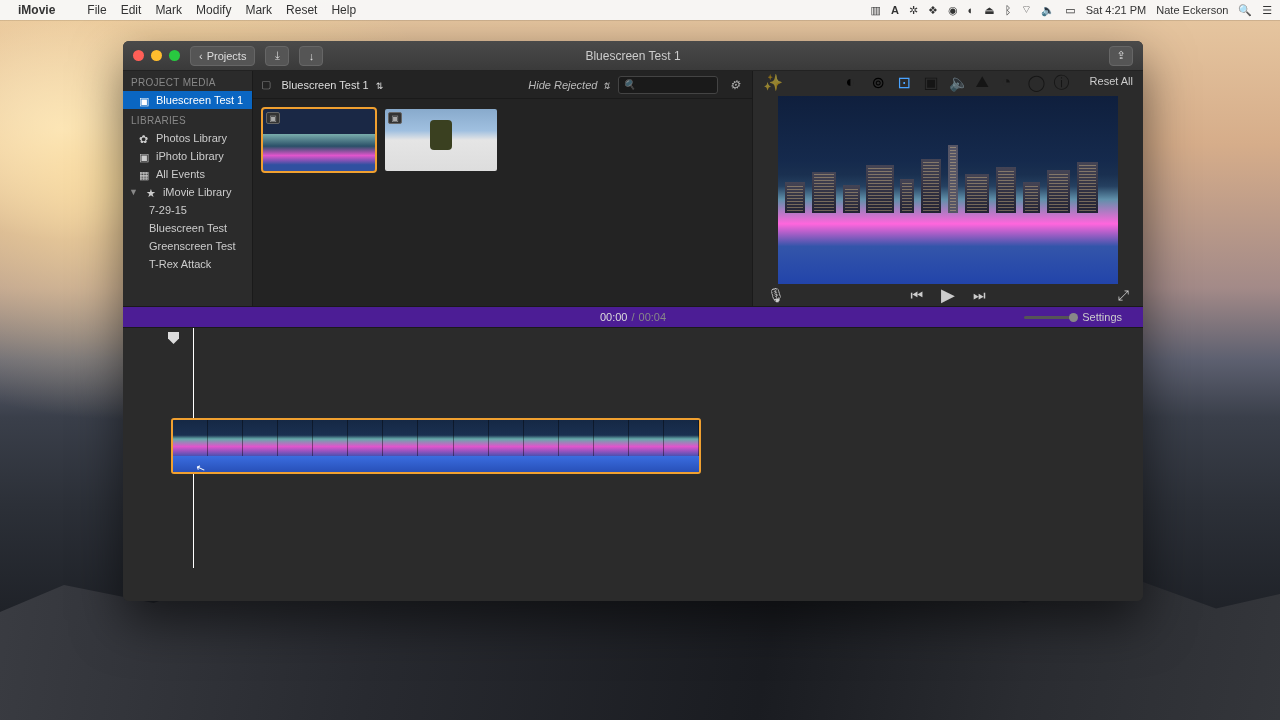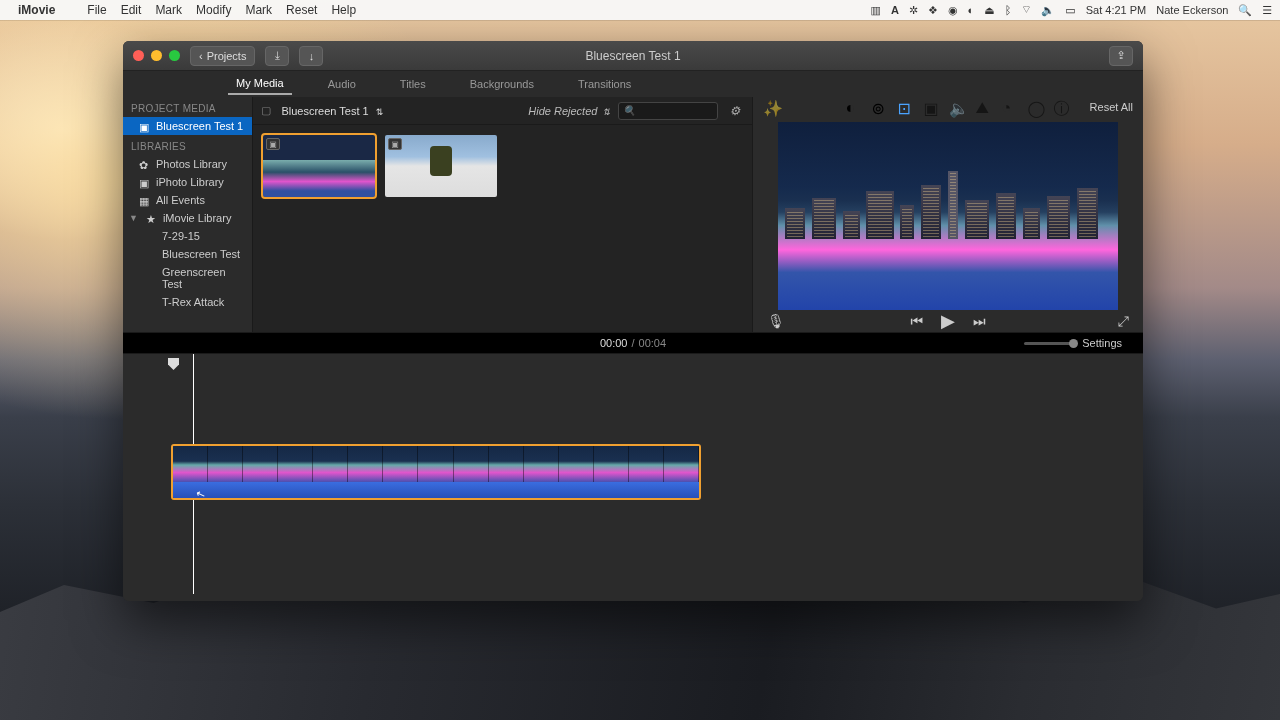--- a/index.html
+++ b/index.html
@@ -33,21 +33,21 @@
 
 .tabs-row{height:26px;background:#2b2b2b;display:flex;align-items:center;padding-left:105px;gap:28px;}
 .tab{color:#999;font-size:11px;padding:4px 8px;cursor:default;}
 .tab.active{color:#fff;border-bottom:2px solid #aaa;}
 
 .main-row{display:flex;height:235px;}
 .sidebar{width:130px;background:#2b2b2b;border-right:1px solid #1a1a1a;font-size:11px;color:#ccc;overflow:hidden;}
 .side-header{color:#888;font-size:10px;padding:6px 8px 3px;letter-spacing:.3px;}
 .side-item{padding:3px 8px 3px 16px;display:flex;align-items:center;gap:6px;cursor:default;}
 .side-item.selected{background:#0a66c2;color:#fff;}
-.side-item.lib-item{padding-left:39px;}
+.side-item.lib-item{padding-left:26px;}
 .side-icon{width:11px;height:11px;display:inline-block;}
 .tri{font-size:9px;color:#888;margin-right:2px;}
 
 .media-area{flex:1;background:#232323;border-right:1px solid #1a1a1a;display:flex;flex-direction:column;}
 .media-toolbar{height:28px;border-bottom:1px solid #1a1a1a;display:flex;align-items:center;padding:0 8px;gap:10px;font-size:11px;color:#bbb;}
 .mt-name{color:#ddd;}
 .mt-filter{margin-left:auto;display:flex;align-items:center;gap:8px;font-style:italic;}
 .mt-search{width:100px;height:18px;background:#1a1a1a;border:1px solid #444;border-radius:3px;display:flex;align-items:center;padding:0 4px;}
 .gear-btn{width:18px;height:18px;display:flex;align-items:center;justify-content:center;}
 .thumbs{padding:10px;display:flex;gap:10px;}
@@ -79,21 +79,21 @@
 .b9{left:64%;width:6%;height:80%;}
 .b10{left:72%;width:5%;height:55%;}
 .b11{left:79%;width:7%;height:75%;}
 .b12{left:88%;width:6%;height:90%;}
 .bld::after{content:"";position:absolute;inset:2px;background:repeating-linear-gradient(0deg,rgba(255,220,150,.35) 0 1px,transparent 1px 3px);}
 .playbar{height:28px;display:flex;align-items:center;justify-content:center;gap:18px;position:relative;}
 .playbar .mic{position:absolute;left:14px;}
 .playbar .fs{position:absolute;right:14px;}
 .pb-icon{color:#ccc;font-size:14px;}
 
-.timecode-row{height:22px;background:#000000;border-top:1px solid #1a1a1a;border-bottom:1px solid #1a1a1a;display:flex;align-items:center;justify-content:center;font-size:11px;color:#888;position:relative;}
+.timecode-row{height:22px;background:#4c1d95;border-top:1px solid #1a1a1a;border-bottom:1px solid #1a1a1a;display:flex;align-items:center;justify-content:center;font-size:11px;color:#888;position:relative;}
 .timecode-row .cur{color:#ddd;}
 .timecode-row .settings{position:absolute;right:21px;color:#ccc;display:flex;align-items:center;gap:8px;}
 .slider-mini{width:50px;height:3px;background:#555;border-radius:2px;position:relative;}
 .slider-mini::after{content:"";position:absolute;right:-4px;top:-3px;width:9px;height:9px;background:#888;border-radius:50%;}
 
 .timeline{flex:1;background:#2b2b2b;position:relative;overflow:hidden;}
 .playhead-fixed{position:absolute;left:45px;top:4px;width:11px;height:12px;background:#ddd;clip-path:polygon(0 0,100% 0,100% 55%,50% 100%,0 55%);}
 .playhead-fixed::after{content:"";position:absolute;left:5px;top:12px;width:1px;height:230px;background:#ddd;}
 .playhead-cursor{position:absolute;left:70px;top:0;width:1px;height:240px;background:#fff;}
 .clip{position:absolute;left:48px;top:90px;width:530px;height:56px;border:2px solid #f0a030;border-radius:3px;overflow:hidden;display:flex;}
@@ -147,27 +147,20 @@
     <div class="tb-btn">
       <span>‹</span>
       <span>Projects</span>
     </div>
     <div class="tb-btn tb-icon">⤓</div>
     <div class="tb-btn tb-icon">↓</div>
     <div class="title-center">Bluescreen Test 1</div>
     <div class="tb-btn tb-icon share-btn">⇪</div>
   </div>
 
-  <div class="tabs-row">
-    <div class="tab active">My Media</div>
-    <div class="tab">Audio</div>
-    <div class="tab">Titles</div>
-    <div class="tab">Backgrounds</div>
-    <div class="tab">Transitions</div>
-  </div>
 
   <div class="main-row">
 
     <div class="sidebar">
       <div class="side-header">PROJECT MEDIA</div>
       <div class="side-item selected">
         <span class="side-icon">▣</span>
         <span>Bluescreen Test 1</span>
       </div>
       <div class="side-header">LIBRARIES</div>

